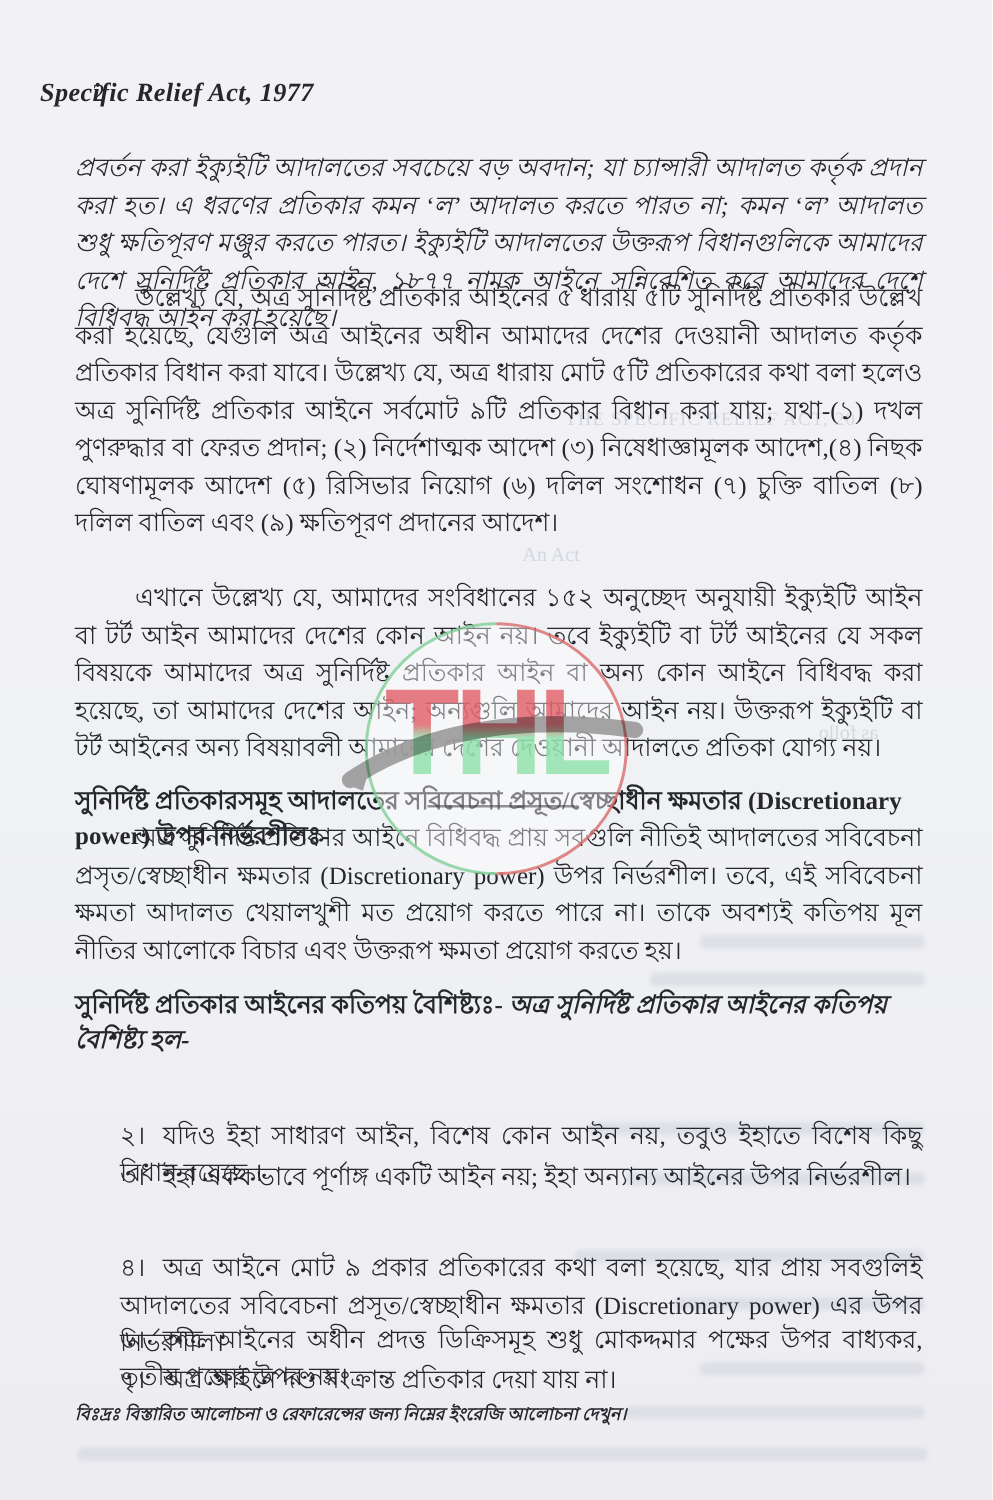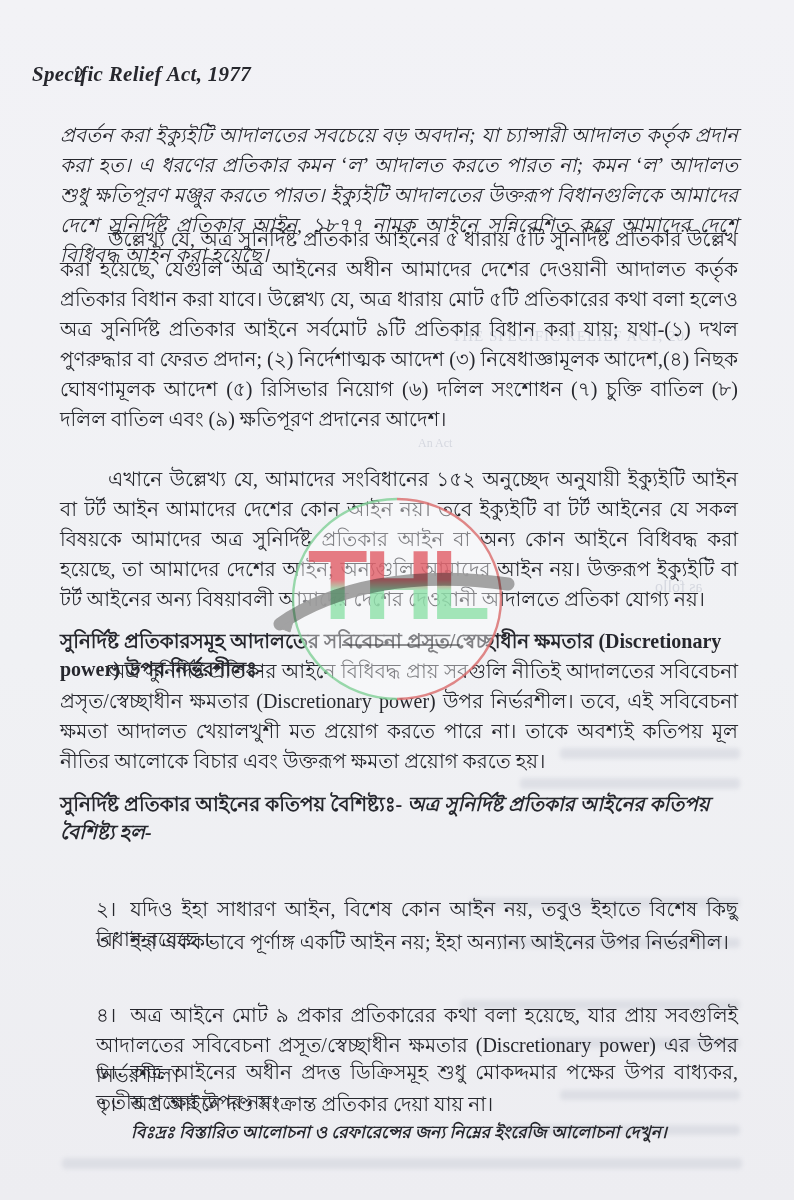--- a/index.html
+++ b/index.html
@@ -22,21 +22,21 @@
   .page-num{font-size:20px;z-index:2;}
   .book-title{
     left:0;right:0;text-align:left;
     font-size:21px;font-style:italic;font-weight:600;
     letter-spacing:.3px;z-index:2;padding-left:32px;
   }
   .heading{font-weight:bold;font-size:20px;line-height:28px;z-index:2;}
   .heading .it{font-style:italic;}
   .list-item{font-size:20px;line-height:30px;text-align:justify;z-index:2;}
   .list-item .num{margin-right:14px;}
-  .footnote{font-size:17px;font-weight:bold;font-style:italic;line-height:24px;z-index:2;text-align:center;}
+  .footnote{font-size:14px;font-weight:bold;font-style:italic;line-height:24px;z-index:2;}
 
   
   .ghost{
     color:#bfc3cf;opacity:.55;filter:blur(.6px);
     font-family:"Liberation Serif",serif;z-index:1;white-space:nowrap;
   }
   .ghost-bar{
     background:#c9ccd6;opacity:.45;filter:blur(2px);
     border-radius:4px;z-index:1;
   }
@@ -63,21 +63,21 @@
     background:#3a3a3e;opacity:.55;mix-blend-mode:multiply;
   }
   .wm-swoosh{position:absolute;left:-12px;top:0;mix-blend-mode:multiply;opacity:.92;}
 </style>
 </head>
 <body>
 
 <div class="page">
 
   <div class="abs ghost" style="left:452px;top:328px;font-size:15px;letter-spacing:1px;">THE SPECIFIC RELIEF ACT, 20</div>
-  <div class="abs ghost" style="left:418px;top:436px;font-size:12px;">An Act</div>
+  <div class="abs ghost" style="left:418px;top:436px;font-size:16px;">An Act</div>
   <div class="abs ghost mirror" style="left:655px;top:578px;font-size:16px;">as follo</div>
 
   <div class="abs ghost-bar" style="left:560px;top:748px;width:180px;height:11px;"></div>
   <div class="abs ghost-bar" style="left:520px;top:778px;width:220px;height:11px;"></div>
   <div class="abs ghost-bar" style="left:470px;top:898px;width:270px;height:10px;"></div>
   <div class="abs ghost-bar" style="left:500px;top:938px;width:240px;height:10px;"></div>
   <div class="abs ghost-bar" style="left:460px;top:1000px;width:280px;height:10px;"></div>
   <div class="abs ghost-bar" style="left:540px;top:1038px;width:200px;height:10px;"></div>
   <div class="abs ghost-bar" style="left:560px;top:1090px;width:180px;height:10px;"></div>
   <div class="abs ghost-bar" style="left:500px;top:1125px;width:240px;height:10px;"></div>

